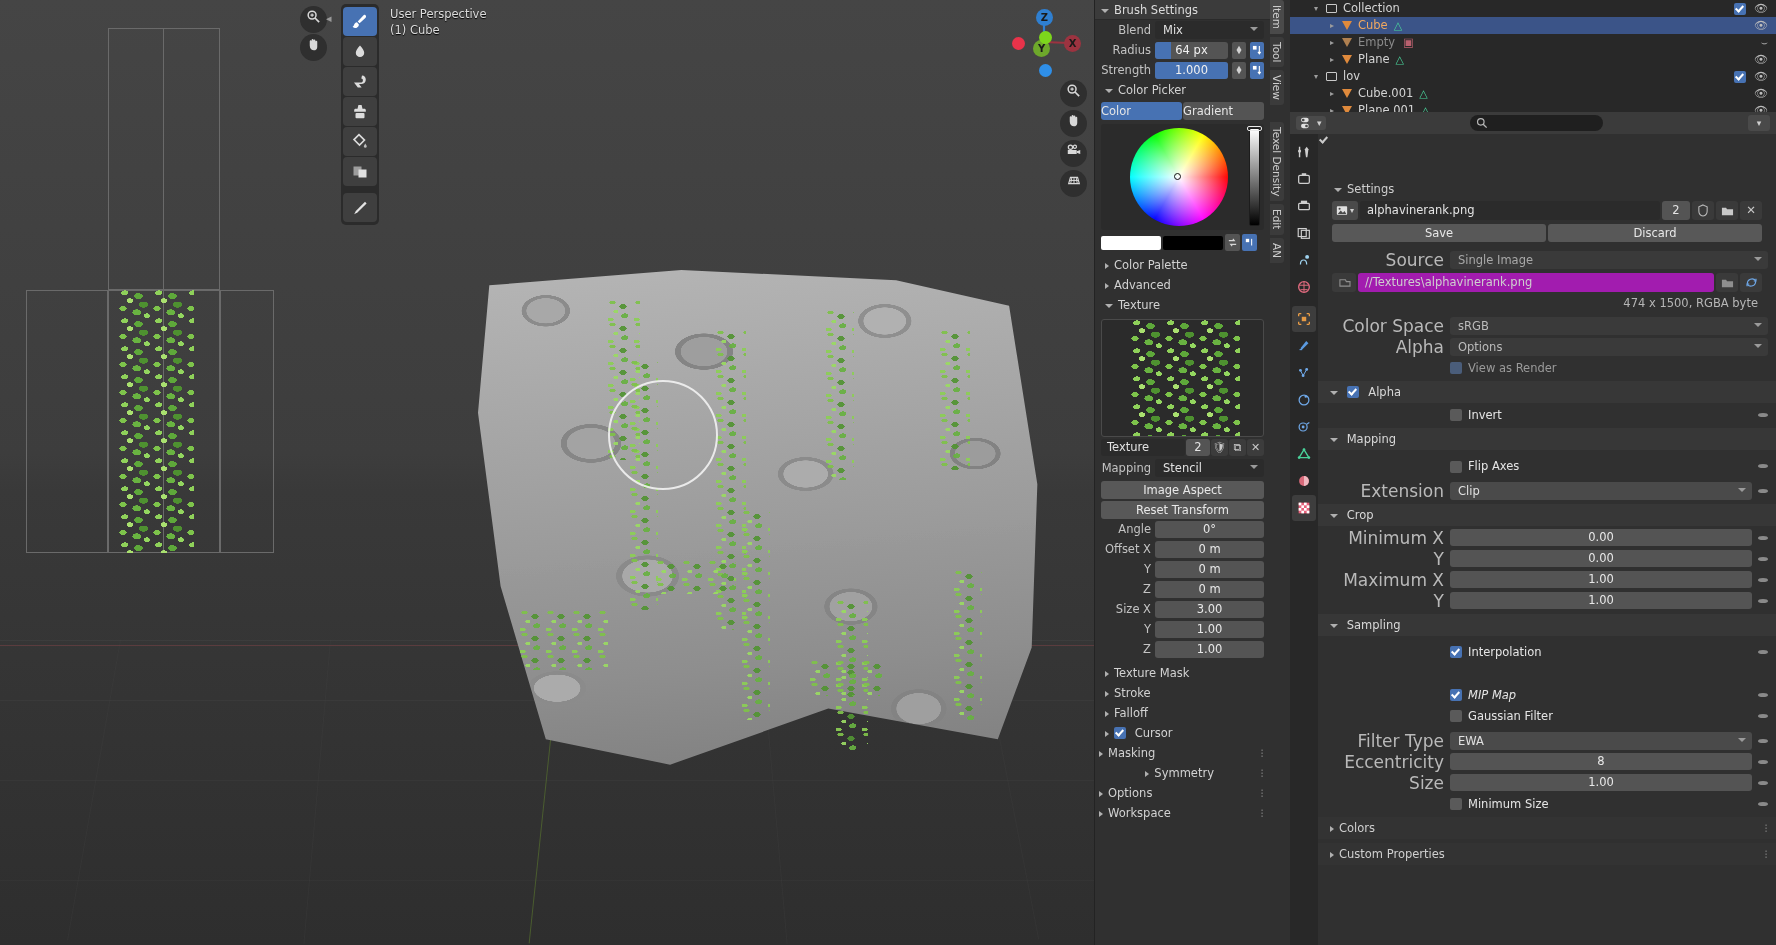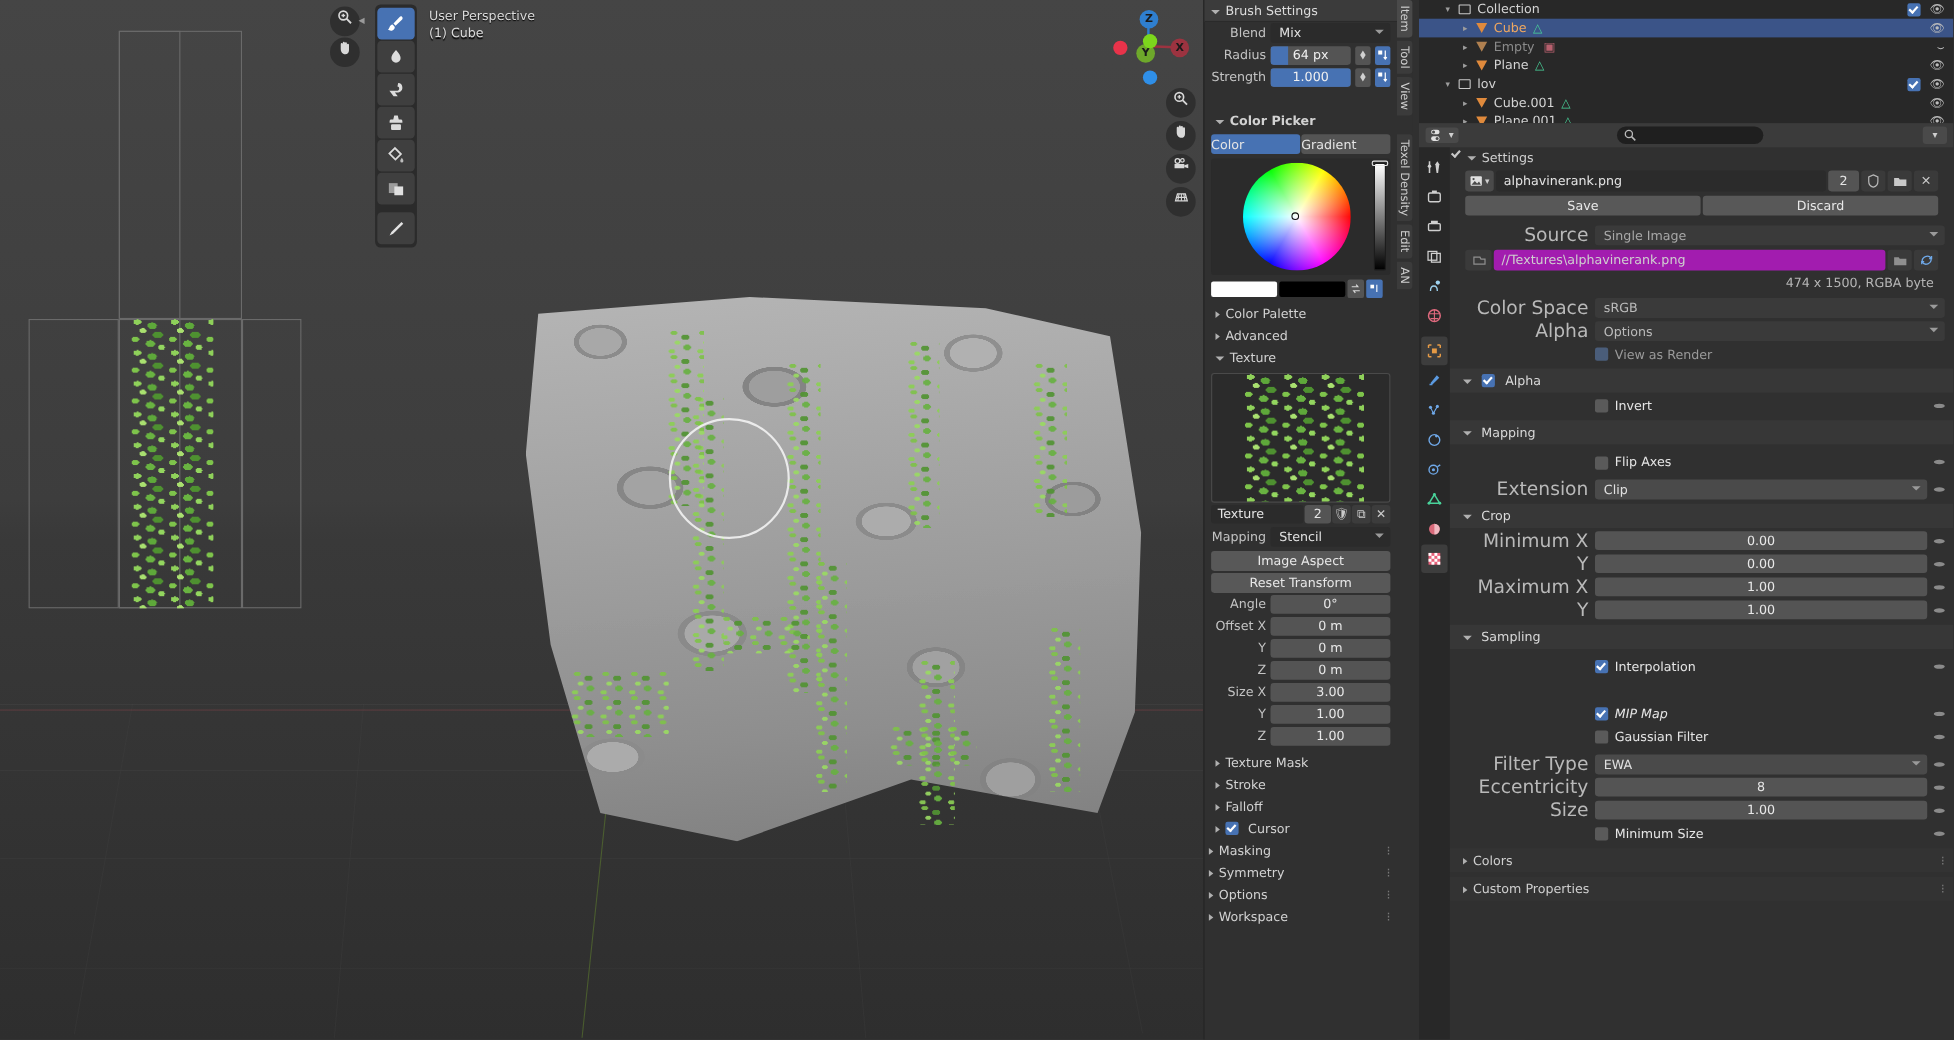--- a/index.html
+++ b/index.html
@@ -401,21 +401,21 @@
           </svg>
       </div>
       <div class="minibtn">
         <svg width="11" height="11" viewBox="0 0 12 12">
             <rect x="1" y="1" width="4" height="4" fill="#fff"></rect>
             <path d="M8 1v8M6.5 7.5 8 9.5 9.5 7.5" stroke="#fff" stroke-width="1.2" fill="none"></path>
           </svg>
       </div>
     </div>
 
-    <div class="pnl-sub" style="margin-top:20px;font-weight:bold;">
+    <div class="pnl-sub" style="margin-top:0;">
       <span class="tri open"></span><span>Color Picker</span>
     </div>
 
     <div class="seg">
       <div class="on">Color</div>
       <div>Gradient</div>
     </div>
 
     <div id="wheelbox">
       <div id="wheel"></div>
@@ -510,21 +510,21 @@
     <div class="pnl-sub">
       <span class="tri"></span><span>Falloff</span>
     </div>
     <div class="pnl-sub">
       <span class="tri"></span><span class="chk on"></span>
       <span style="margin-left:5px;">Cursor</span>
     </div>
 
     <div id="bottomsecs">
         <div class="pnl-sub" style="padding-left: 4px;"><span class="tri"></span><span>Masking</span><span style="float:right;color:#777;margin-right:6px;">⁝</span></div>
-        <div class="pnl-sub" style="padding-left: 4px;"><span class="tri"></span><span>Symmetry</span><span style="float:right;color:#777;margin-right:6px;">⁝</span></div>
+        <div class="pnl-sub" style="padding-left: 4px; text-align: center;"><span class="tri"></span><span>Symmetry</span><span style="float:right;color:#777;margin-right:6px;">⁝</span></div>
         <div class="pnl-sub" style="padding-left: 4px;"><span class="tri"></span><span>Options</span><span style="float:right;color:#777;margin-right:6px;">⁝</span></div>
         <div class="pnl-sub" style="padding-left: 4px;"><span class="tri"></span><span>Workspace</span><span style="float:right;color:#777;margin-right:6px;">⁝</span></div>
       </div>
   </div>
 
   <div class="vtabs" style="left:1270px; top:0; height:120px;">
     <div class="vtab on">Item</div>
     <div class="vtab">Tool</div>
     <div class="vtab">View</div>
   </div>
@@ -710,21 +710,21 @@
             <rect x="12" y="6" width="3" height="3" fill="#fff"></rect>
             <rect x="3" y="9" width="3" height="3" fill="#fff"></rect>
             <rect x="9" y="9" width="3" height="3" fill="#fff"></rect>
             <rect x="6" y="12" width="3" height="3" fill="#fff"></rect>
             <rect x="12" y="12" width="3" height="3" fill="#fff"></rect>
           </svg>
       </div>
     </div>
 
     <div id="pbody">
-      <div style="height:18px;line-height:18px;padding-left:16px;color:#cfcfcf;">
+      <div style="height:18px;line-height:18px;padding-left:16px;color:#cfcfcf;margin-top:46px;">
         <span class="tri open"></span><span>Settings</span>
       </div>
 
       <div style="display:flex;align-items:center;gap:2px;margin:3px 14px 0 14px;">
         <div style="width:26px;height:19px;background:#4a4a4a;border-radius:3px;display:flex;align-items:center;justify-content:center;gap:2px;">
           <svg width="12" height="11" viewBox="0 0 14 12">
               <rect x="1" y="1" width="12" height="10" rx="1" fill="#e0e0e0"></rect>
               <circle cx="4.2" cy="4" r="1.2" fill="#4a4a4a"></circle>
               <path d="M2 10l3.5-4 2.5 2.6 2-2L12 10z" fill="#4a4a4a"></path>
             </svg>

